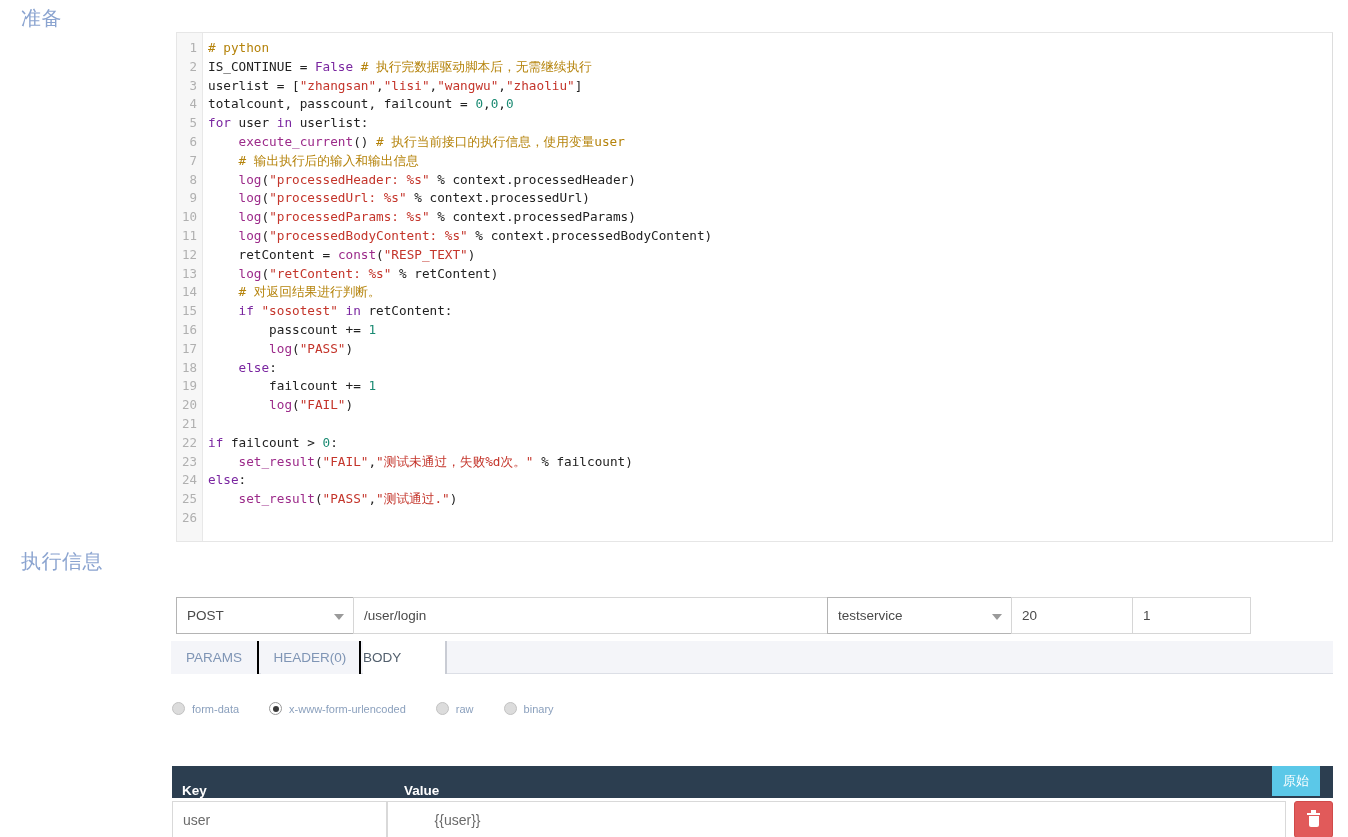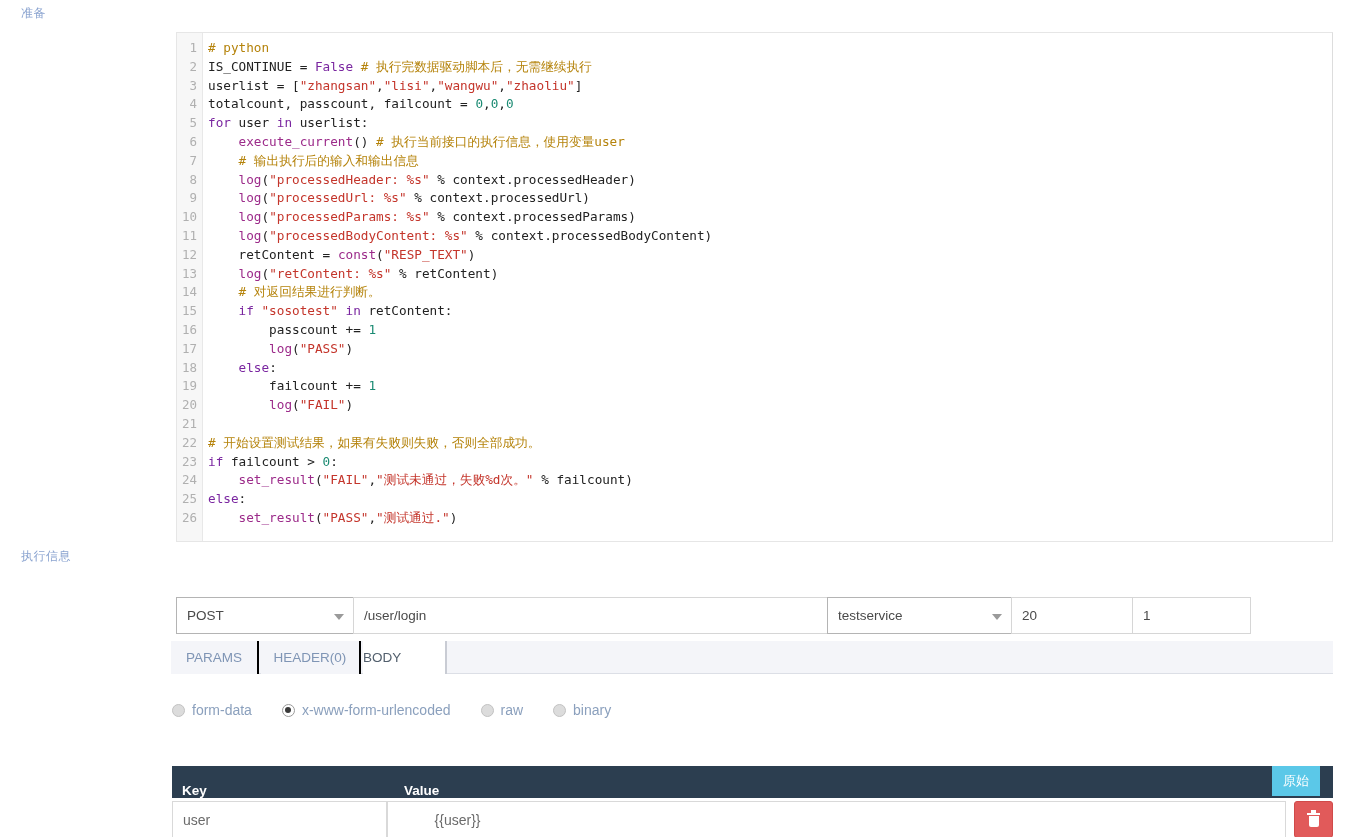--- a/index.html
+++ b/index.html
@@ -8,21 +8,21 @@
     width: 1348px; height: 837px;
     background: #ffffff;
     font-family: "Liberation Sans", sans-serif;
     overflow: hidden;
   }
   .page { position: relative; width: 1348px; height: 837px; }
 
   
   .section-label {
     position: absolute;
-    font-size: 12px;
+    font-size: 20px;
     color: #8ba4d0;
     letter-spacing: 0.5px;
   }
   #label-prepare { left: 21px; top: 5px; }
   #label-exec    { left: 21px; top: 548px; }
 
   
   .code-editor {
     position: absolute;
     left: 176px; top: 32px;
@@ -141,21 +141,21 @@
   #tab-params { left: 0px; width: 88px; text-align: center; padding: 0; }
   #tab-header { left: 90px; width: 100px; text-align: center; padding: 0; }
   #tab-body   { left: 192px; width: 84px; text-align: left; padding: 0; }
 
   
   .radio-row {
     position: absolute;
     left: 172px; top: 702px;
     display: flex;
     align-items: center;
-    font-size: 14px;
+    font-size: 11px;
     color: #8ba0bd;
   }
   .radio-item { display: flex; align-items: center; margin-right: 30px; }
   .radio-item .rlabel { margin-left: 7px; }
   .rdot {
     width: 13px; height: 13px;
     border-radius: 50%;
     background: #dcdcdc;
     border: 1px solid #c2c2c2;
     display: inline-block;
@@ -308,21 +308,20 @@
         <span class="cl">    <span class="tok-id">retContent</span> = <span class="tok-fn">const</span>(<span class="tok-str">"RESP_TEXT"</span>)</span>
         <span class="cl">    <span class="tok-fn">log</span>(<span class="tok-str">"retContent: %s"</span> % <span class="tok-id">retContent</span>)</span>
         <span class="cl">    <span class="tok-com"># 对返回结果进行判断。</span></span>
         <span class="cl">    <span class="tok-kw">if</span> <span class="tok-str">"sosotest"</span> <span class="tok-kw">in</span> <span class="tok-id">retContent</span>:</span>
         <span class="cl">        <span class="tok-id">passcount</span> += <span class="tok-num">1</span></span>
         <span class="cl">        <span class="tok-fn">log</span>(<span class="tok-str">"PASS"</span>)</span>
         <span class="cl">    <span class="tok-kw">else</span>:</span>
         <span class="cl">        <span class="tok-id">failcount</span> += <span class="tok-num">1</span></span>
         <span class="cl">        <span class="tok-fn">log</span>(<span class="tok-str">"FAIL"</span>)</span>
         <span class="cl">&nbsp;</span>
-        <span class="cl"><span class="tok-com"># 开始设置测试结果，如果有失败则失败，否则全部成功。</span></span>
         <span class="cl"><span class="tok-kw">if</span> <span class="tok-id">failcount</span> &gt; <span class="tok-num">0</span>:</span>
         <span class="cl">    <span class="tok-fn">set_result</span>(<span class="tok-str">"FAIL"</span>,<span class="tok-str">"测试未通过，失败%d次。"</span> % <span class="tok-id">failcount</span>)</span>
         <span class="cl"><span class="tok-kw">else</span>:</span>
         <span class="cl">    <span class="tok-fn">set_result</span>(<span class="tok-str">"PASS"</span>,<span class="tok-str">"测试通过."</span>)</span>
       </div>
   </div>
 
   <div class="req-bar">
     <div class="ctrl sel-method">
       <span>POST</span>

